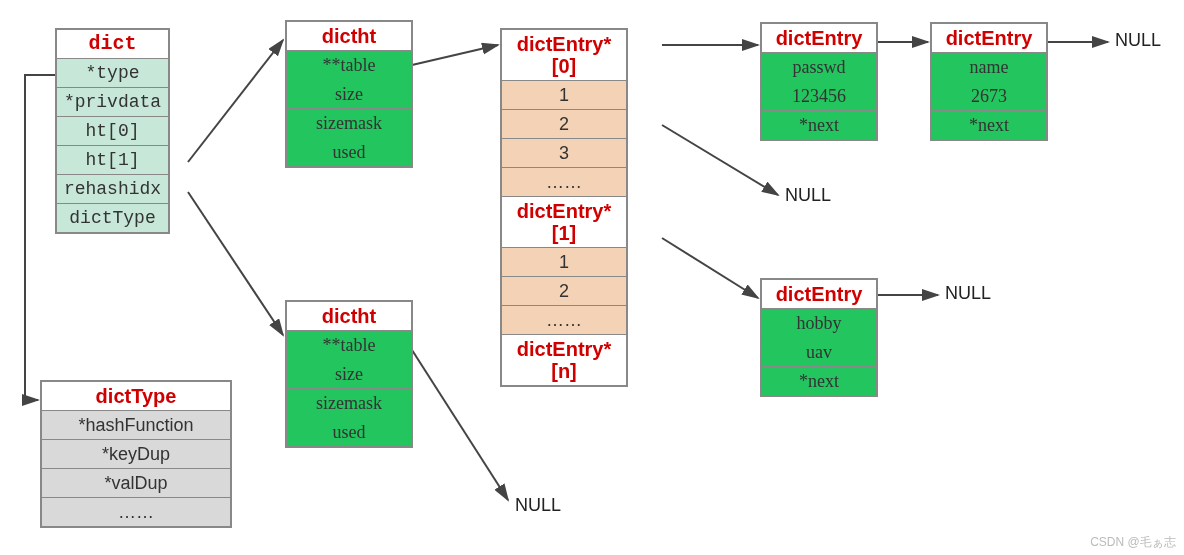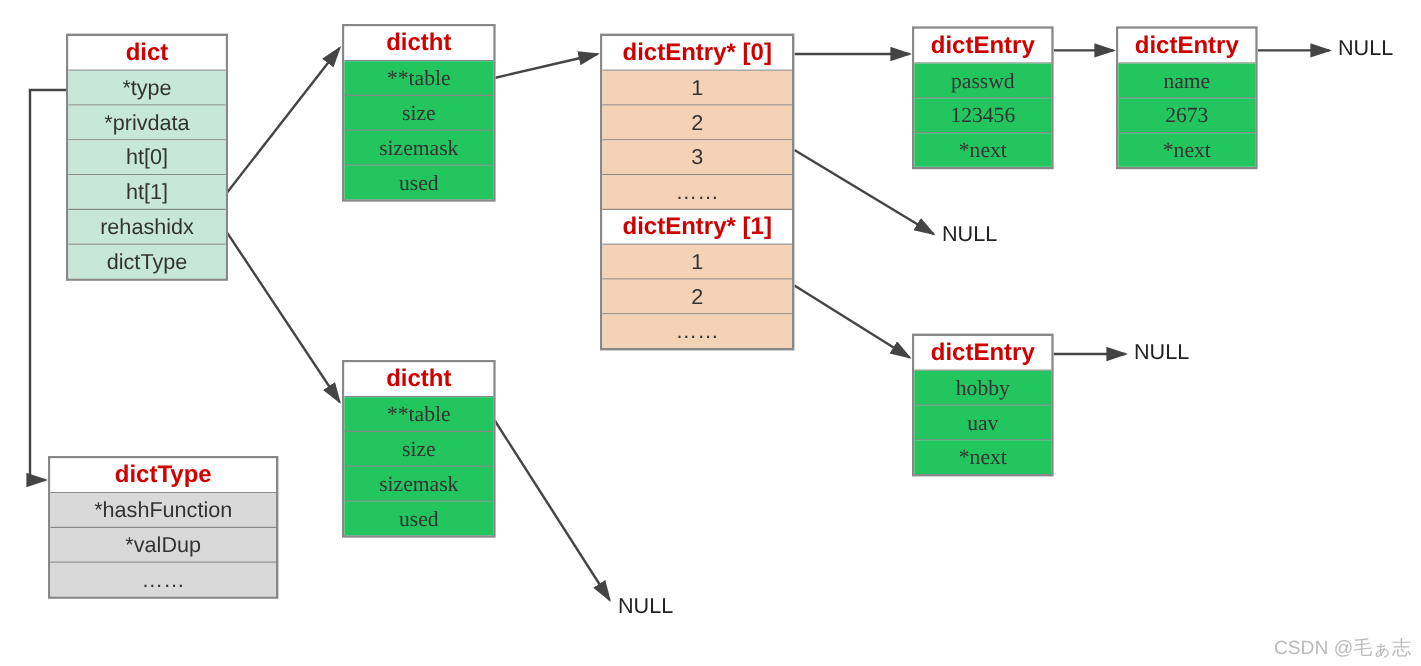--- a/index.html
+++ b/index.html
@@ -52,21 +52,21 @@
   svg.arrows {
     position: absolute;
     left: 0; top: 0;
     width: 1184px; height: 555px;
     pointer-events: none;
   }
   .watermark {
     position: absolute;
     right: 8px;
     bottom: 4px;
-    font-size: 16px;
+    font-size: 12px;
     color: #bbb;
   }
 </style>
 </head>
 <body>
 
 <div class="canvas">
 
   <svg class="arrows">
     <defs>
@@ -91,63 +91,65 @@
 
     <path d="M1048 42 L1108 42" stroke="#444" stroke-width="2" fill="none" marker-end="url(#ah)"></path>
 
     <path d="M662 125 L778 195" stroke="#444" stroke-width="2" fill="none" marker-end="url(#ah)"></path>
 
     <path d="M662 238 L758 298" stroke="#444" stroke-width="2" fill="none" marker-end="url(#ah)"></path>
 
     <path d="M878 295 L938 295" stroke="#444" stroke-width="2" fill="none" marker-end="url(#ah)"></path>
   </svg>
 
-  <div class="box" style="left:55px; top:28px; width:135px;">
+  <div class="box" style="left:55px; top:28px; width:115px;font-family:Liberation Mono, monospace;">
     <div class="cell title white">dict</div>
     <div class="cell green">*type</div>
     <div class="cell green">*privdata</div>
     <div class="cell green">ht[0]</div>
     <div class="cell green">ht[1]</div>
     <div class="cell green">rehashidx</div>
     <div class="cell green">dictType</div>
   </div>
 
   <div class="box" style="left:40px; top:380px; width:192px;">
     <div class="cell title white">dictType</div>
     <div class="cell grey">*hashFunction</div>
+    <div class="cell grey">*keyDup</div>
     <div class="cell grey">*valDup</div>
     <div class="cell grey">……</div>
   </div>
 
   <div class="box" style="left:285px; top:20px; width:128px;">
     <div class="cell title white">dictht</div>
     <div class="cell blue">**table</div>
     <div class="cell blue">size</div>
     <div class="cell blue">sizemask</div>
     <div class="cell blue">used</div>
   </div>
 
   <div class="box" style="left:285px; top:300px; width:128px;">
     <div class="cell title white">dictht</div>
     <div class="cell blue">**table</div>
     <div class="cell blue">size</div>
     <div class="cell blue">sizemask</div>
     <div class="cell blue">used</div>
   </div>
 
-  <div class="box" style="left:500px; top:28px; width:162px;">
+  <div class="box" style="left:500px; top:28px; width:128px;">
     <div class="cell title white">dictEntry* [0]</div>
     <div class="cell peach">1</div>
     <div class="cell peach">2</div>
     <div class="cell peach">3</div>
     <div class="cell peach">……</div>
     <div class="cell title white">dictEntry* [1]</div>
     <div class="cell peach">1</div>
     <div class="cell peach">2</div>
     <div class="cell peach">……</div>
+    <div class="cell title white">dictEntry* [n]</div>
   </div>
 
   <div class="box" style="left:760px; top:22px; width:118px;">
     <div class="cell title white">dictEntry</div>
     <div class="cell blue">passwd</div>
     <div class="cell blue">123456</div>
     <div class="cell blue">*next</div>
   </div>
 
   <div class="box" style="left:930px; top:22px; width:118px;">

